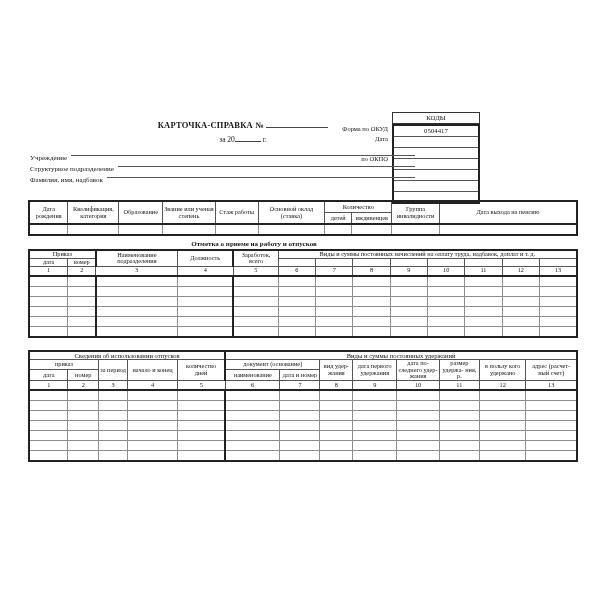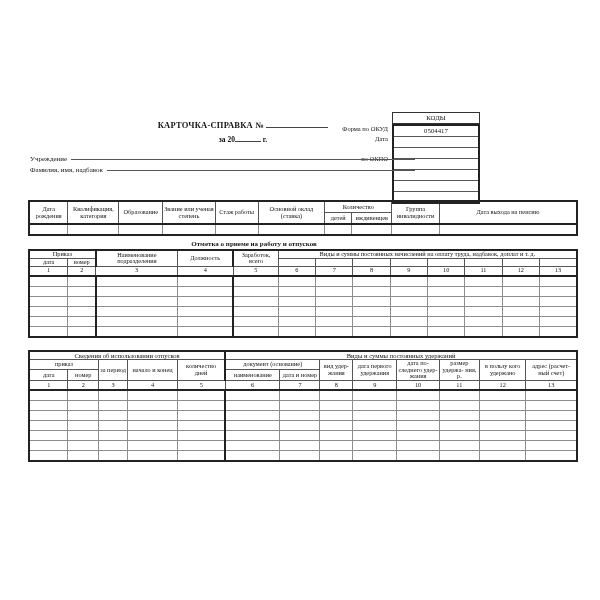--- a/index.html
+++ b/index.html
@@ -4,33 +4,33 @@
 <style>
   html,body{margin:0;padding:0;}
   body{width:600px;height:600px;background:#ffffff;font-family:"Liberation Serif",serif;color:#151515;position:relative;overflow:hidden;}
   .form{position:absolute;left:28px;top:112px;width:452px;}
 
   
   .hdr{position:relative;height:88px;}
   .title-block{position:absolute;left:60px;top:2px;width:310px;text-align:center;}
   .title{font-size:8.5px;font-weight:bold;letter-spacing:.2px;white-space:nowrap;}
   .blank{display:inline-block;border-bottom:1px solid #444;height:7px;vertical-align:baseline;}
-  .year-line{font-size:7.5px;font-weight:bold;margin-top:2px;}
+  .year-line{font-size:7.5px;font-weight:normal;margin-top:2px;}
 
   .codes{position:absolute;right:0;top:0;display:flex;}
   .codes-labels{width:62px;padding-top:12px;}
   .code-label{height:10px;font-size:6.5px;text-align:right;padding-right:4px;line-height:10px;white-space:nowrap;}
   .codes-col{width:88px;}
   .codes-head{border:1px solid #333;height:10px;line-height:10px;text-align:center;font-size:6.8px;}
   .codes-values{border:2px solid #222;}
   .code-value{height:10px;line-height:10px;text-align:center;font-size:6.8px;border-bottom:1px solid #555;}
   .code-value:last-child{border-bottom:none;}
 
   .identity{position:absolute;left:2px;top:42px;width:385px;}
-  .id-row{display:flex;align-items:center;height:10px;margin-bottom:1px;}
+  .id-row{display:flex;align-items:flex-start;height:10px;margin-bottom:1px;}
   .id-label{font-size:7px;white-space:nowrap;margin-right:4px;line-height:9px;}
   .id-line{flex:1;border-bottom:1px solid #555;height:1px;}
 
   
   table.t{border-collapse:collapse;table-layout:fixed;width:550px;text-align:center;font-size:6.3px;line-height:1.08;border:2px solid #222;}
   table.t th{font-weight:normal;border:1px solid #555;padding:0 1px;vertical-align:middle;overflow:hidden;}
   table.t td{border:1px solid #8d8d8d;padding:0;height:9px;overflow:hidden;}
   table.t td.num, table.t th.num{border:1px solid #555;height:8px;font-size:6.3px;padding:0;}
   tbody[data-empty-rows] tr:first-child td{border-top:2px solid #222;}
 
@@ -76,20 +76,24 @@
             <div class="code-value"></div>
             <div class="code-value"></div>
             <div class="code-value"></div>
           </div>
       </div>
     </div>
 
     <div class="identity">
       <div class="id-row">
         <span class="id-label">Учреждение</span>
+        <span class="id-line"></span>
+      </div>
+      <div class="id-row">
+        <span class="id-label">Структурное подразделение</span>
         <span class="id-line"></span>
       </div>
       <div class="id-row">
         <span class="id-label">Фамилия, имя, надбавок</span>
         <span class="id-line"></span>
       </div>
     </div>
   </div>
 
   <table class="t t1">

